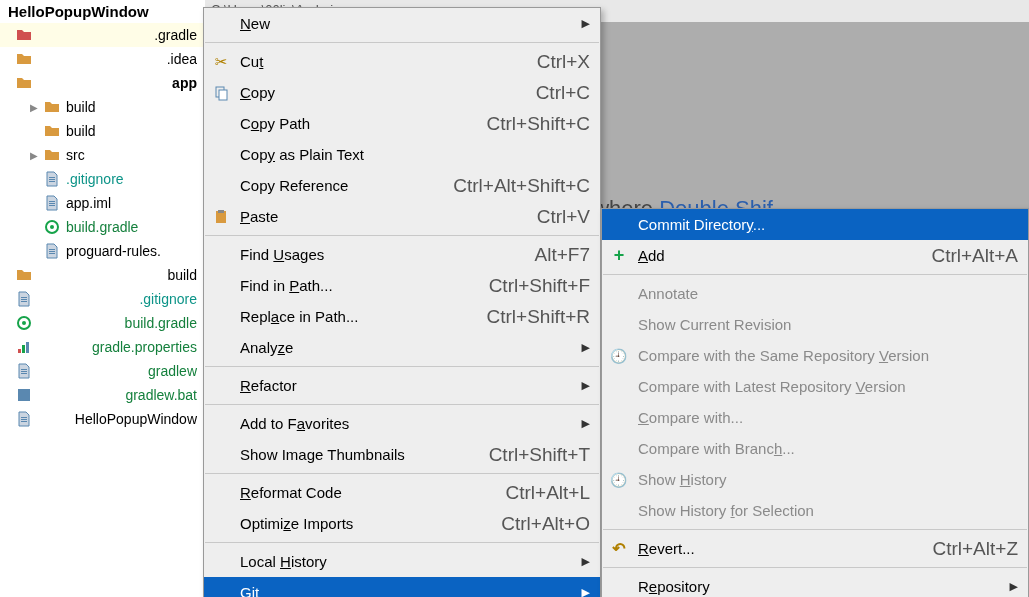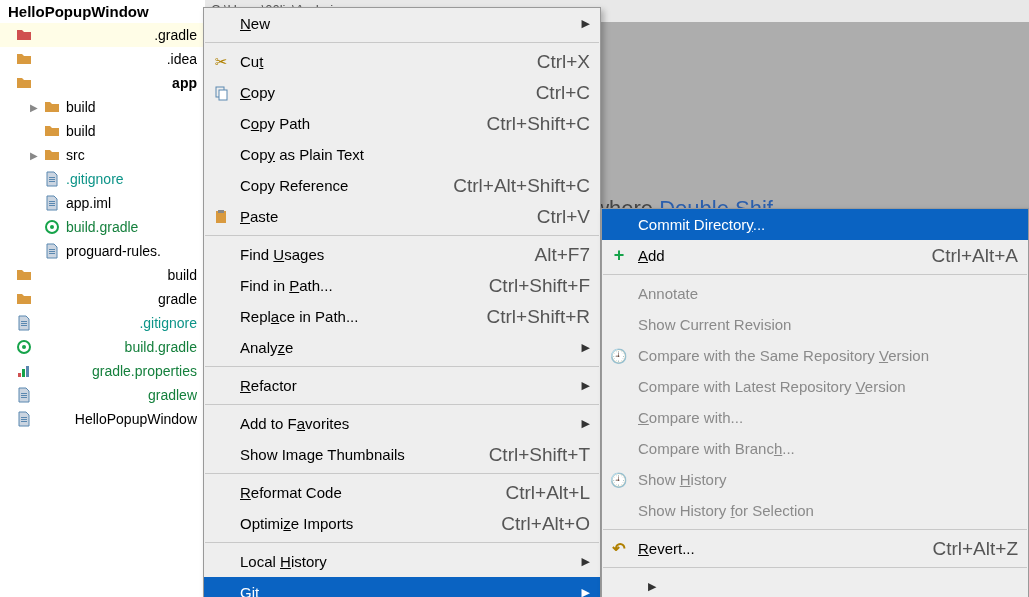--- a/index.html
+++ b/index.html
@@ -151,28 +151,20 @@
         <span class="lbl">proguard-rules.</span>
       </div>
       <div class="tree-item i1">
         <span class="icon">
           <svg class="i-folder" viewBox="0 0 16 16">
             <path d="M1 3h5l2 2h7v8H1z"></path>
           </svg>
         </span>
         <span class="lbl">build</span>
       </div>
-      <div class="tree-item i1">
-        <span class="icon">
-          <svg class="i-folder" viewBox="0 0 16 16">
-            <path d="M1 3h5l2 2h7v8H1z"></path>
-          </svg>
-        </span>
-        <span class="lbl">gradle</span>
-      </div>
       <div class="tree-item i1 teal">
         <span class="icon">
           <svg class="i-file" viewBox="0 0 16 16">
             <path fill="#cbd5e1" stroke="#5a88b0" d="M3 1h7l3 3v11H3z"></path>
             <path fill="#5a88b0" d="M5 6h6v1H5zm0 2h6v1H5zm0 2h6v1H5z"></path>
           </svg>
         </span>
         <span class="lbl">.gitignore</span>
       </div>
       <div class="tree-item i1 green">
@@ -195,20 +187,31 @@
         <span class="lbl">gradle.properties</span>
       </div>
       <div class="tree-item i1 green">
         <span class="icon">
           <svg class="i-file" viewBox="0 0 16 16">
             <path fill="#cbd5e1" stroke="#5a88b0" d="M3 1h7l3 3v11H3z"></path>
             <path fill="#5a88b0" d="M5 6h6v1H5zm0 2h6v1H5zm0 2h6v1H5z"></path>
           </svg>
         </span>
         <span class="lbl">gradlew</span>
+      </div>
+      <div class="tree-item i1 green">
+        <span class="icon">
+          <svg class="i-bat" viewBox="0 0 16 16">
+            <rect x="2" y="2" width="12" height="12" fill="#334155"></rect>
+            <rect x="4" y="5" width="6" height="1" fill="#cbd5e1"></rect>
+            <rect x="4" y="8" width="8" height="1" fill="#cbd5e1"></rect>
+            <rect x="4" y="11" width="5" height="1" fill="#cbd5e1"></rect>
+          </svg>
+        </span>
+        <span class="lbl">gradlew.bat</span>
       </div>
       <div class="tree-item i1">
         <span class="icon">
           <svg class="i-file" viewBox="0 0 16 16">
             <path fill="#cbd5e1" stroke="#5a88b0" d="M3 1h7l3 3v11H3z"></path>
             <path fill="#5a88b0" d="M5 6h6v1H5zm0 2h6v1H5zm0 2h6v1H5z"></path>
           </svg>
         </span>
         <span class="lbl">HelloPopupWindow</span>
       </div>
@@ -362,15 +365,16 @@
     <div class="menu-sep"></div>
     <div class="menu-row">
       <span class="ico">
         <span class="revert">↶</span>
       </span>
       <span class="lbl"><u>R</u>evert...</span>
       <span class="sc">Ctrl+Alt+Z</span>
     </div>
     <div class="menu-sep"></div>
     <div class="menu-row">
+      <span class="lbl">R<u>e</u>pository</span>
       <span class="sub">▶</span>
     </div>
   </div>
 
 </body></html>

